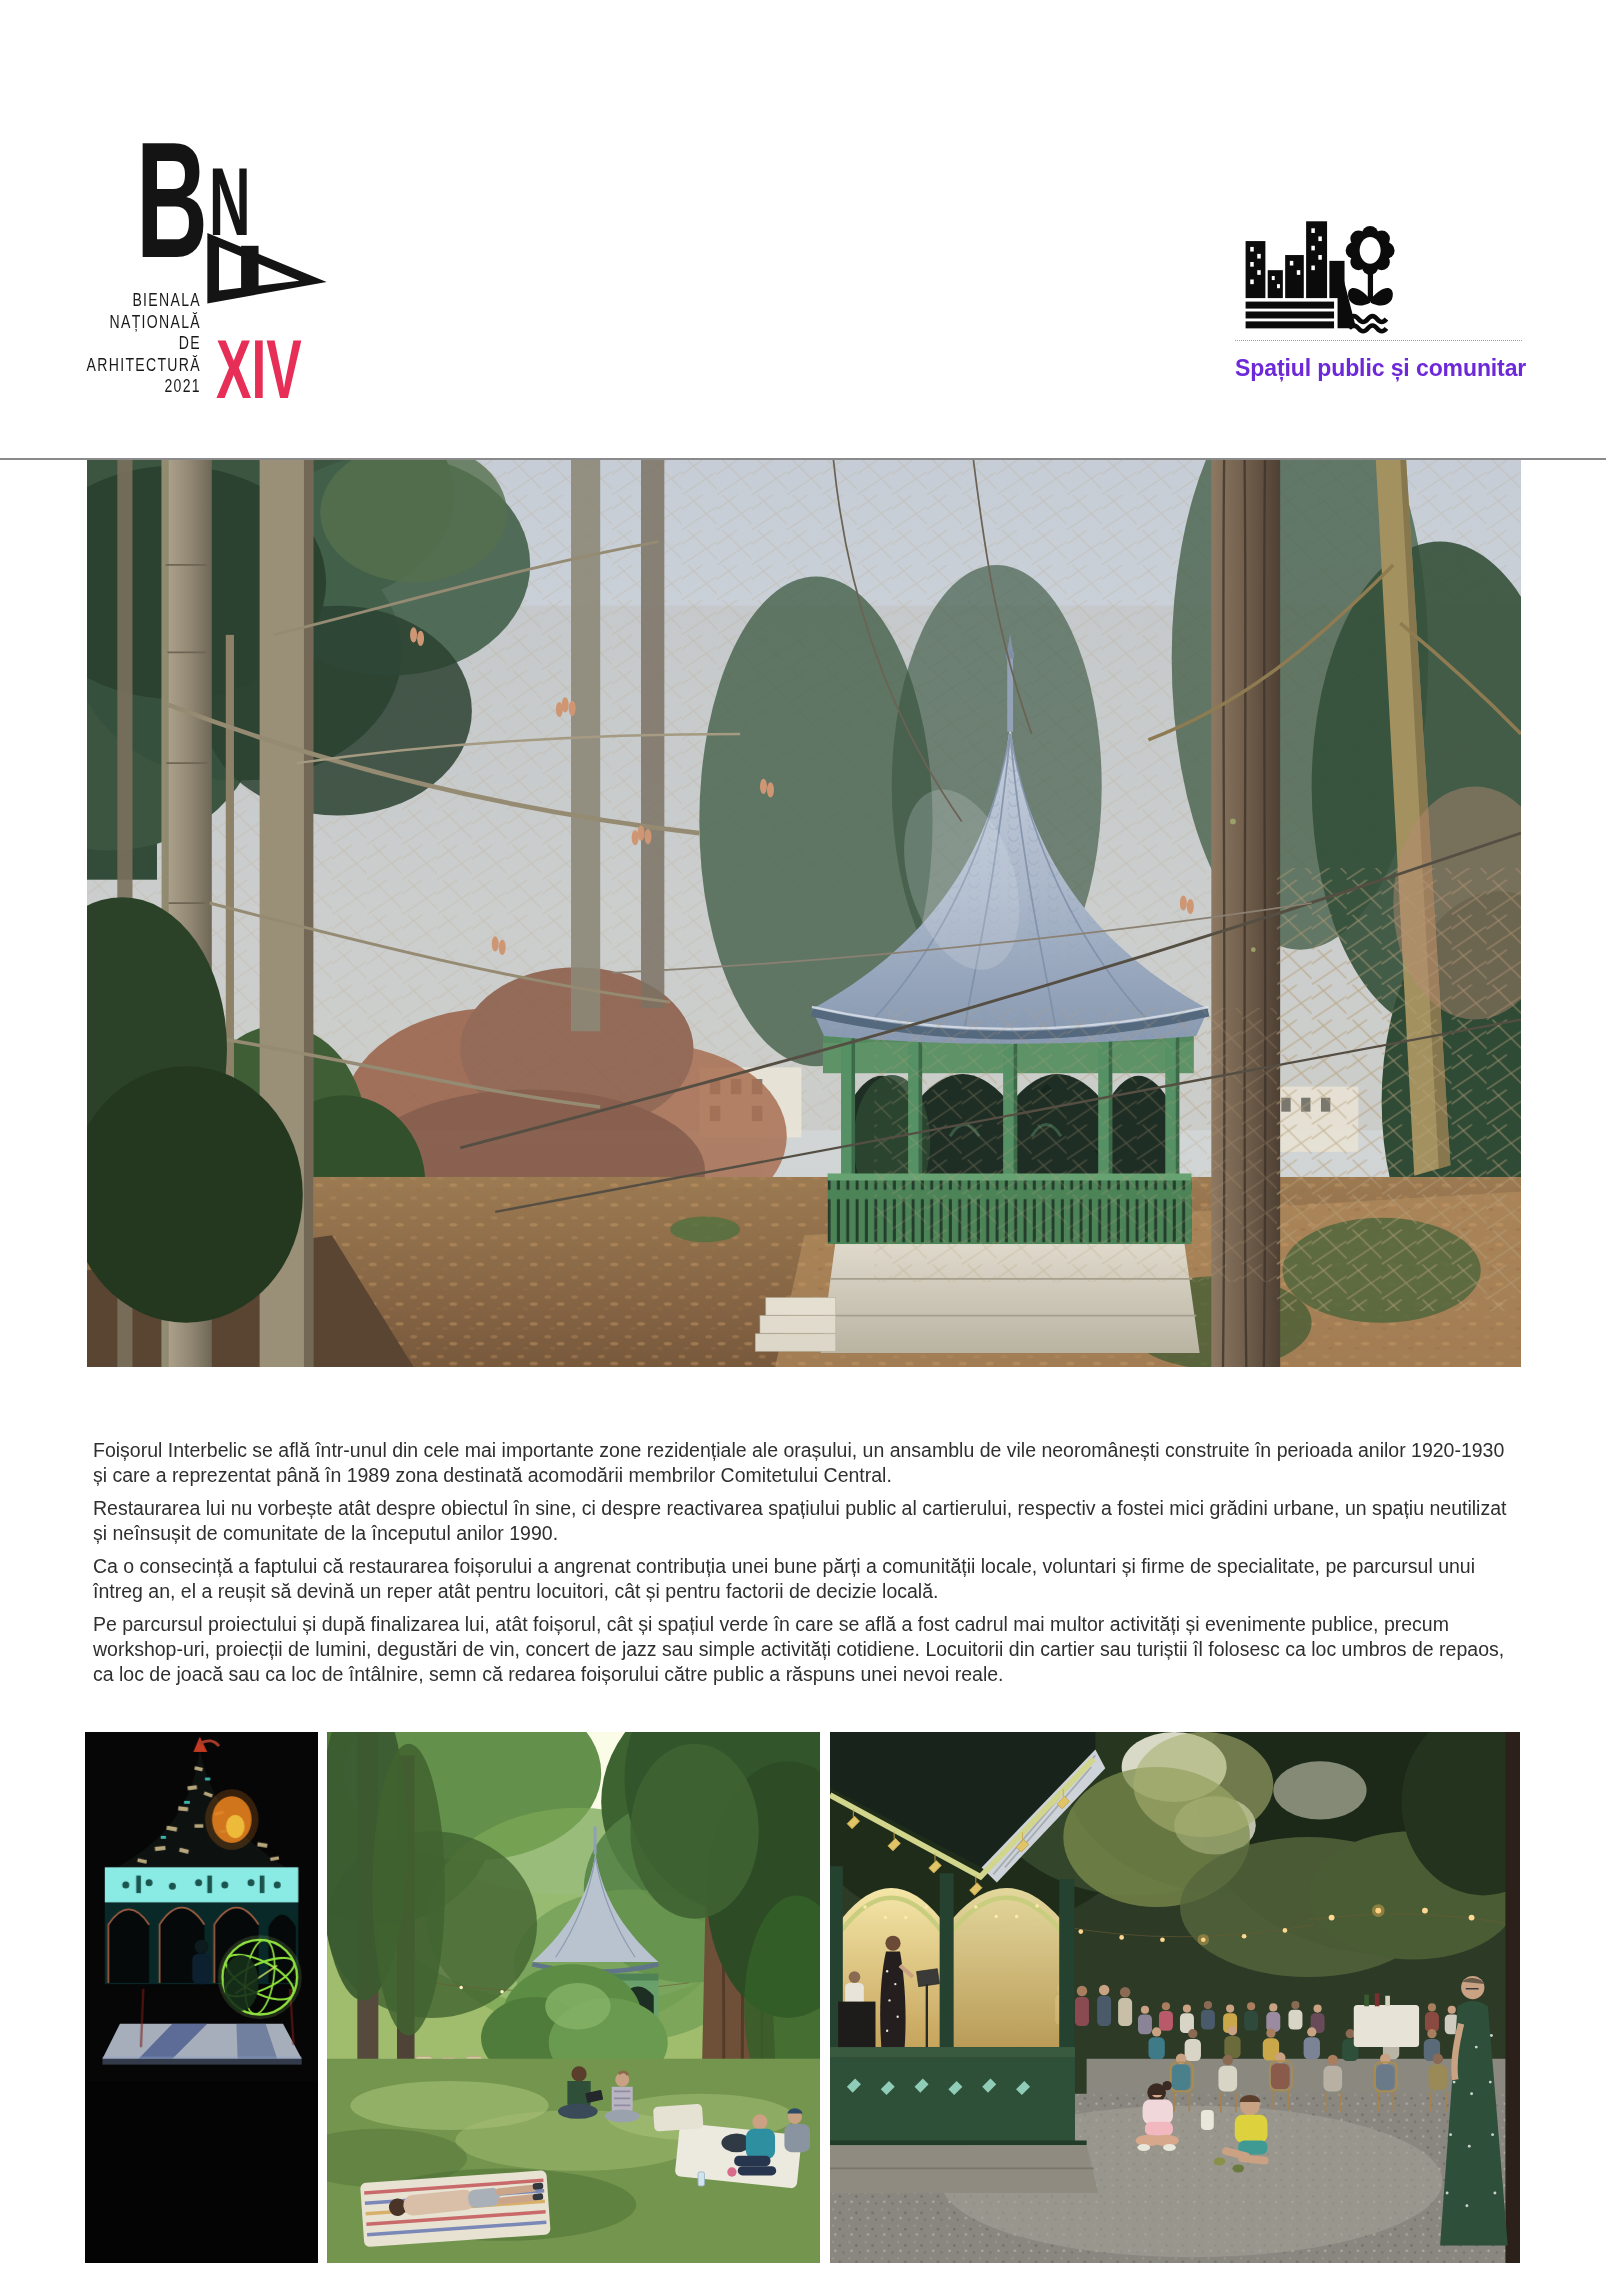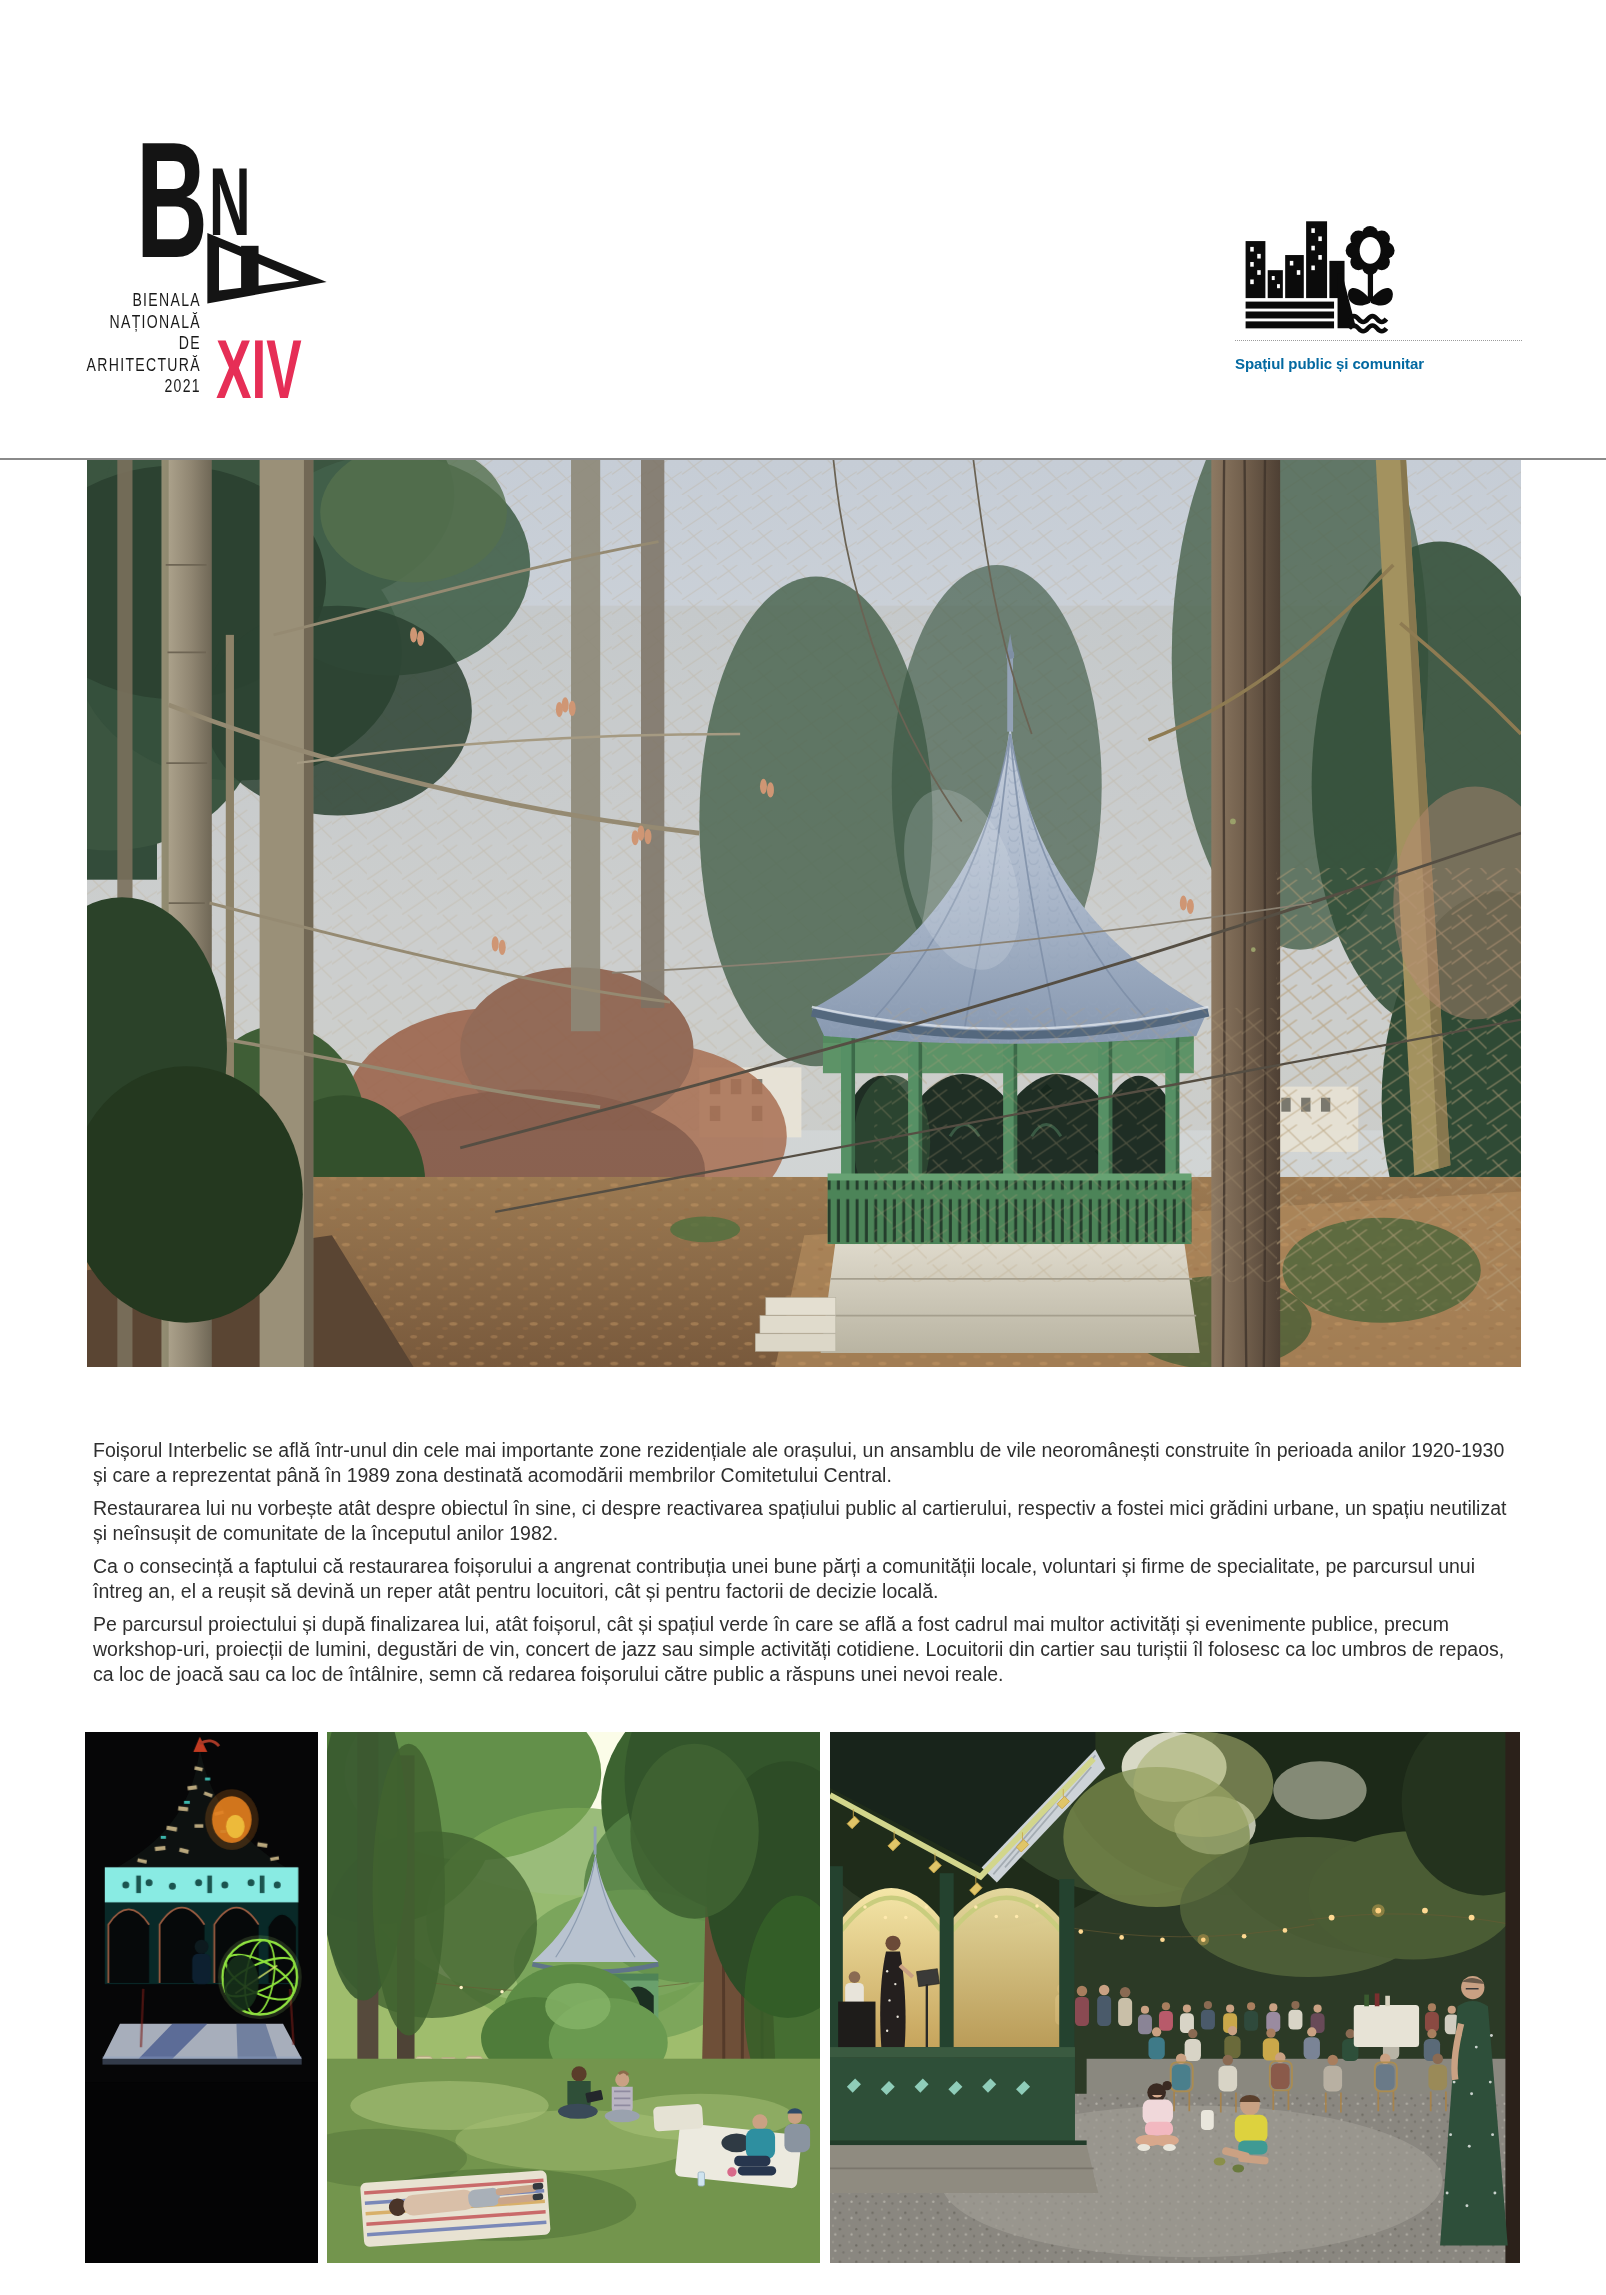--- a/index.html
+++ b/index.html
@@ -15,22 +15,22 @@
   .bna-a-svg{position:absolute;left:69px;top:93px;}
   .bna-wordmark{position:absolute;top:150px;right:135px;width:175px;text-align:right;
          font-size:18px;line-height:21.6px;letter-spacing:1.7px;font-weight:400;color:#1a1a1a;
          transform:scaleX(.78);transform-origin:right top;}
   .bna-edition{position:absolute;left:78px;top:188px;font-size:83px;line-height:1;font-weight:700;
          color:#e62e56;transform:scaleX(.64);transform-origin:left top;}
 
   
   #badge{position:absolute;left:1235px;top:205px;width:303px;height:187px;}
   .badge-baseline{position:absolute;left:0;top:135px;width:287px;border-top:1.7px dotted #9c9c9c;}
-  .badge-title{position:absolute;left:0;top:150px;width:303px;font-size:15px;font-weight:700;
-         letter-spacing:-0.1px;color:#0369a1;}
+  .badge-title{position:absolute;left:0;top:150px;width:303px;font-size:23px;font-weight:700;
+         letter-spacing:-0.1px;color:#6d28d9;}
 
   
   #divider{position:absolute;left:0;top:458px;width:1607px;height:1.7px;background:#8a8a8a;}
 
   
   figure{margin:0;padding:0;}
   #main-photo{position:absolute;left:87px;top:460px;width:1434px;height:907px;overflow:hidden;background:#cdd2d8;}
   #main-photo svg,#ph-a svg,#ph-b svg,#ph-c svg{display:block;width:100%;height:100%;}
 
   
@@ -387,21 +387,21 @@
 
       <g>
         <ellipse cx="60" cy="1010" rx="180" ry="260" fill="#2b4229"></ellipse>
         <ellipse cx="170" cy="1260" rx="200" ry="220" fill="#24381f"></ellipse>
       </g>
     </svg>
   </figure>
 
   <section id="article">
     <p>Foișorul Interbelic se află într-unul din cele mai importante zone rezidențiale ale orașului, un ansamblu de vile neoromânești construite în perioada anilor 1920-1930 și care a reprezentat până în 1989 zona destinată acomodării membrilor Comitetului Central.</p>
-    <p>Restaurarea lui nu vorbește atât despre obiectul în sine, ci despre reactivarea spațiului public al cartierului, respectiv a fostei mici grădini urbane, un spațiu neutilizat și neînsușit de comunitate de la începutul anilor 1982.</p>
+    <p>Restaurarea lui nu vorbește atât despre obiectul în sine, ci despre reactivarea spațiului public al cartierului, respectiv a fostei mici grădini urbane, un spațiu neutilizat și neînsușit de comunitate de la începutul anilor 1990.</p>
     <p>Ca o consecință a faptului că restaurarea foișorului a angrenat contribuția unei bune părți a comunității locale, voluntari și firme de specialitate, pe parcursul unui întreg an, el a reușit să devină un reper atât pentru locuitori, cât și pentru factorii de decizie locală.</p>
     <p>Pe parcursul proiectului și după finalizarea lui, atât foișorul, cât și spațiul verde în care se află a fost cadrul mai multor activități și evenimente publice, precum workshop-uri, proiecții de lumini, degustări de vin, concert de jazz sau simple activități cotidiene. Locuitorii din cartier sau turiștii îl folosesc ca loc umbros de repaos, ca loc de joacă sau ca loc de întâlnire, semn că redarea foișorului către public a răspuns unei nevoi reale.</p>
   </section>
 
   <section>
 
     <figure id="ph-a" aria-label="Night: gazebo roof lit by colorful projections, teal glowing frieze and a green light-painted armillary sphere">
       <svg viewBox="0 0 400 910" preserveAspectRatio="none">
         <rect width="400" height="910" fill="#060607"></rect>
 

